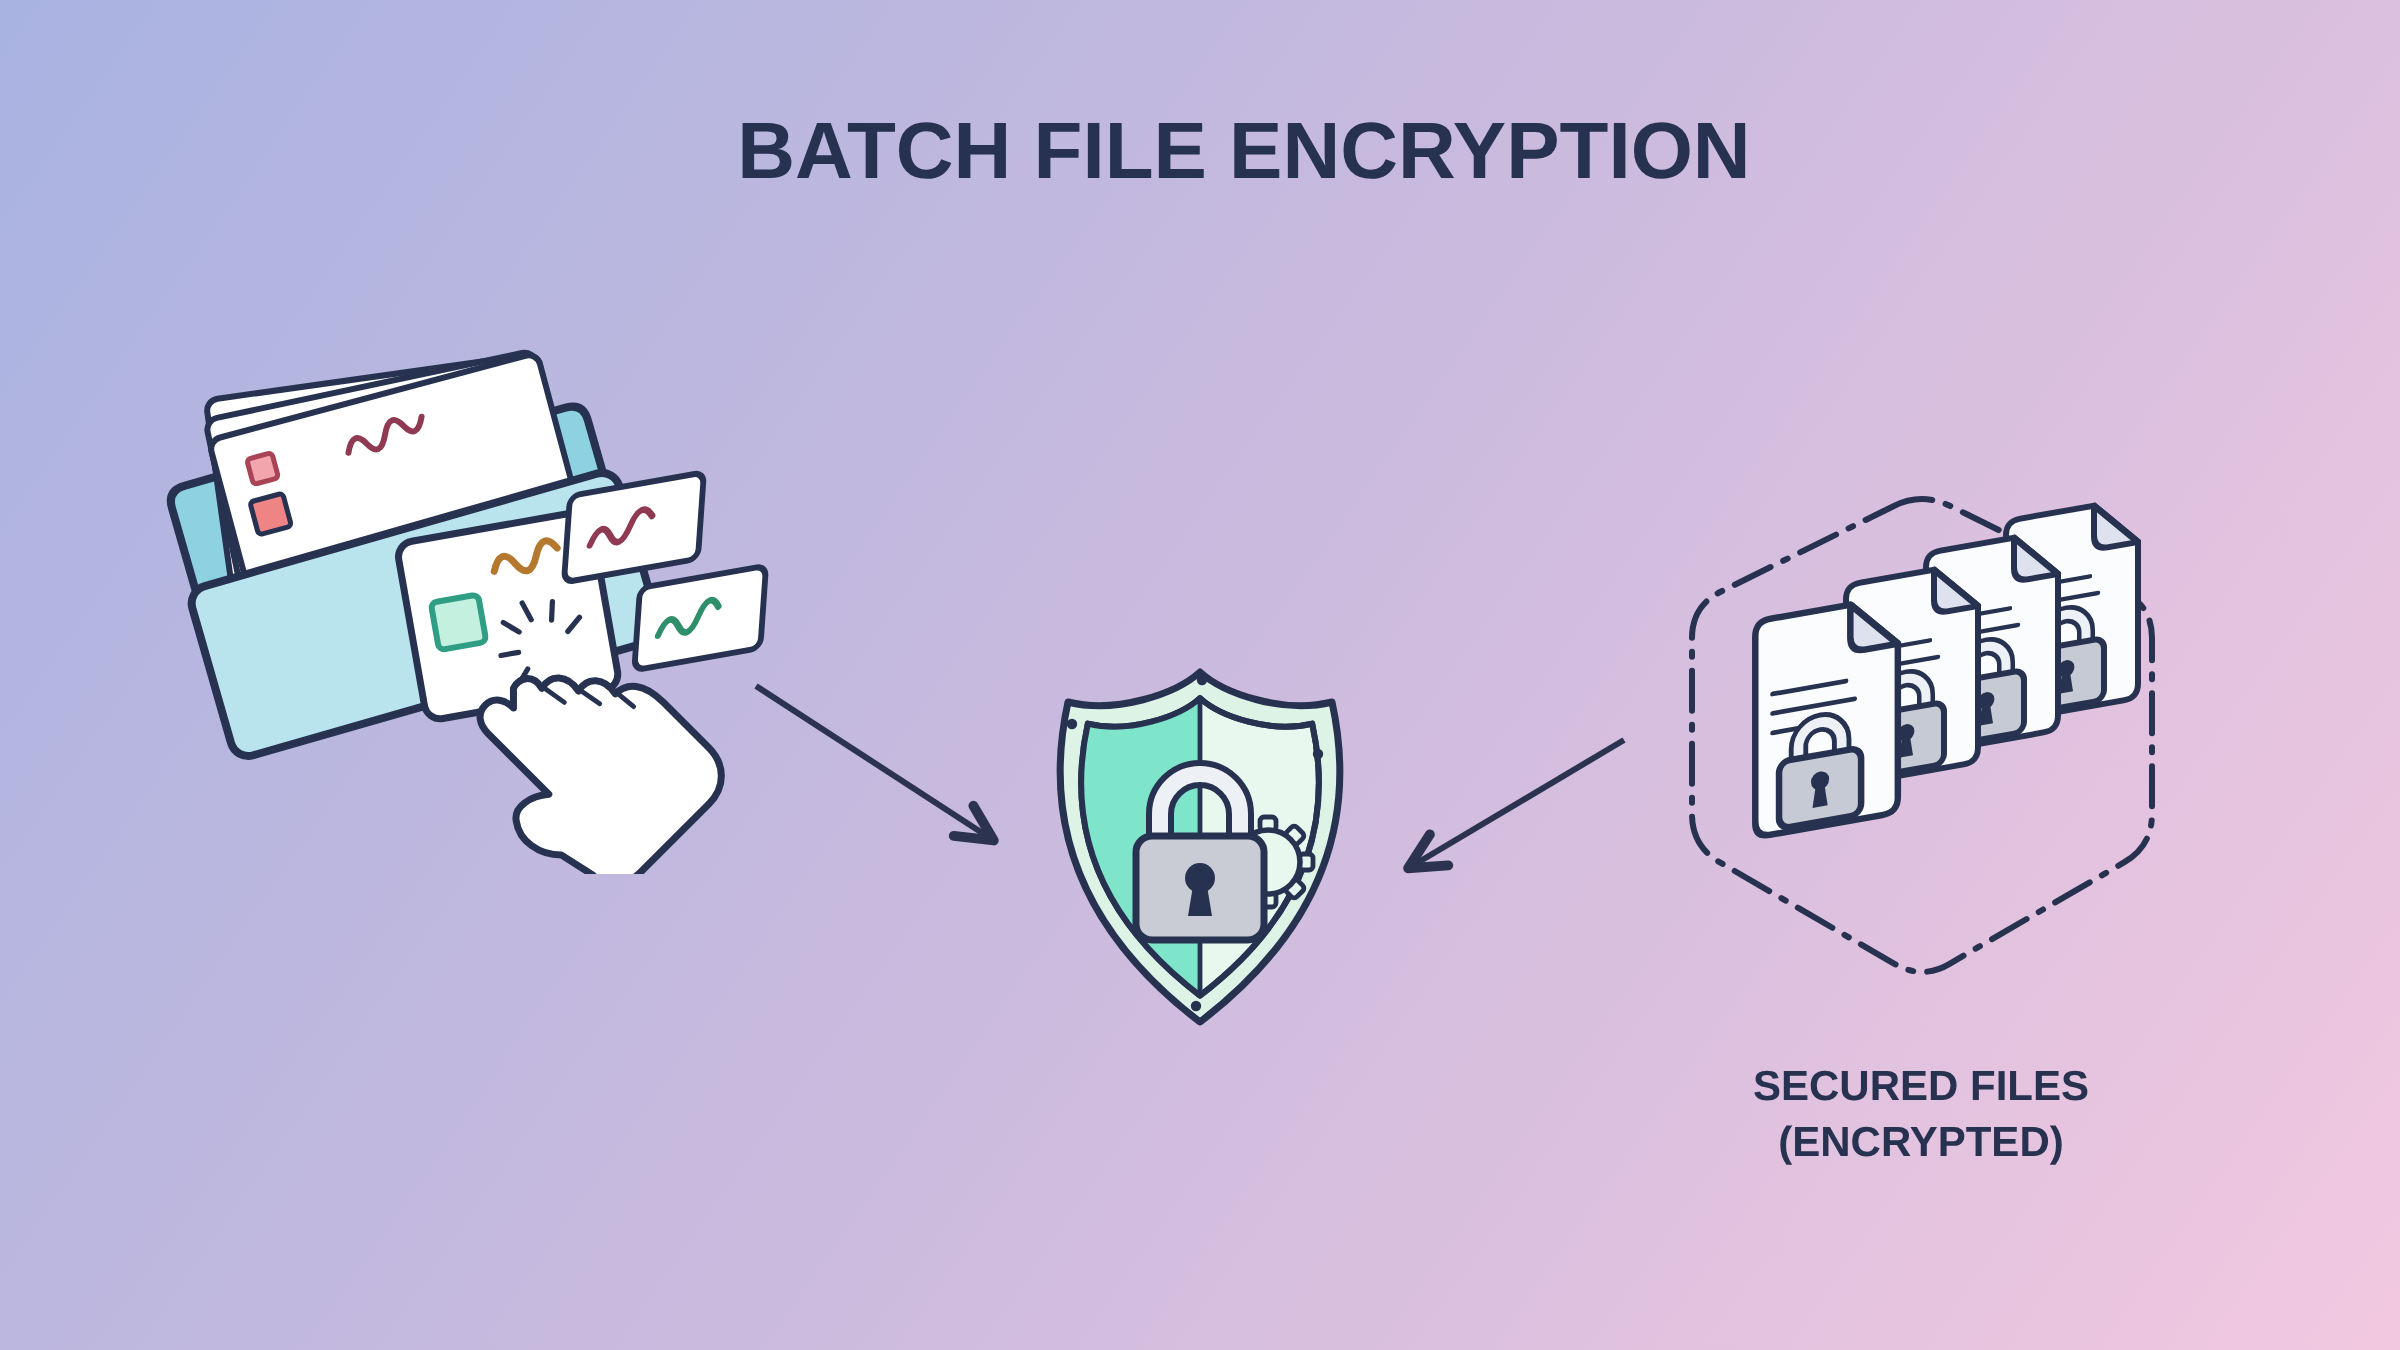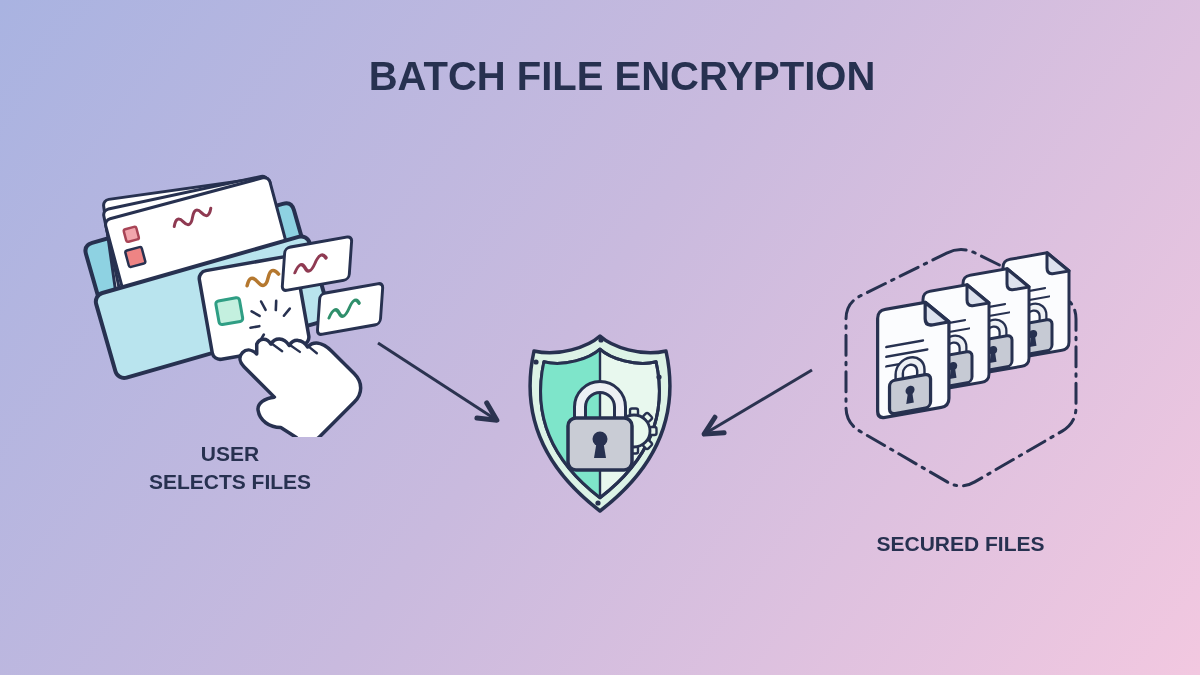--- a/index.html
+++ b/index.html
@@ -181,23 +181,20 @@
   <svg class="svg-arrows" width="1200" height="675" viewBox="0 0 1200 675">
     <defs>
       <marker id="arrowhead" viewBox="0 0 12 12" refX="9" refY="6" markerWidth="9" markerHeight="9" orient="auto">
         <path d="M2,2 L10,6 L2,10" fill="none" stroke="#2b3350" stroke-width="2.2" stroke-linecap="round" stroke-linejoin="round"></path>
       </marker>
     </defs>
     <line x1="378" y1="343" x2="495" y2="419" stroke="#2b3350" stroke-width="3" marker-end="url(#arrowhead)"></line>
     <line x1="812" y1="370" x2="706" y2="433" stroke="#2b3350" stroke-width="3" marker-end="url(#arrowhead)"></line>
   </svg>
 
-  <div class="caption caption-user">
-    <div>USER</div>
-    <div>SELECTS FILES</div>
-  </div>
 
 
   <div class="caption caption-secured">
     <div>SECURED FILES</div>
+    <div>(ENCRYPTED)</div>
   </div>
 
 </div>
 
 </body></html>

